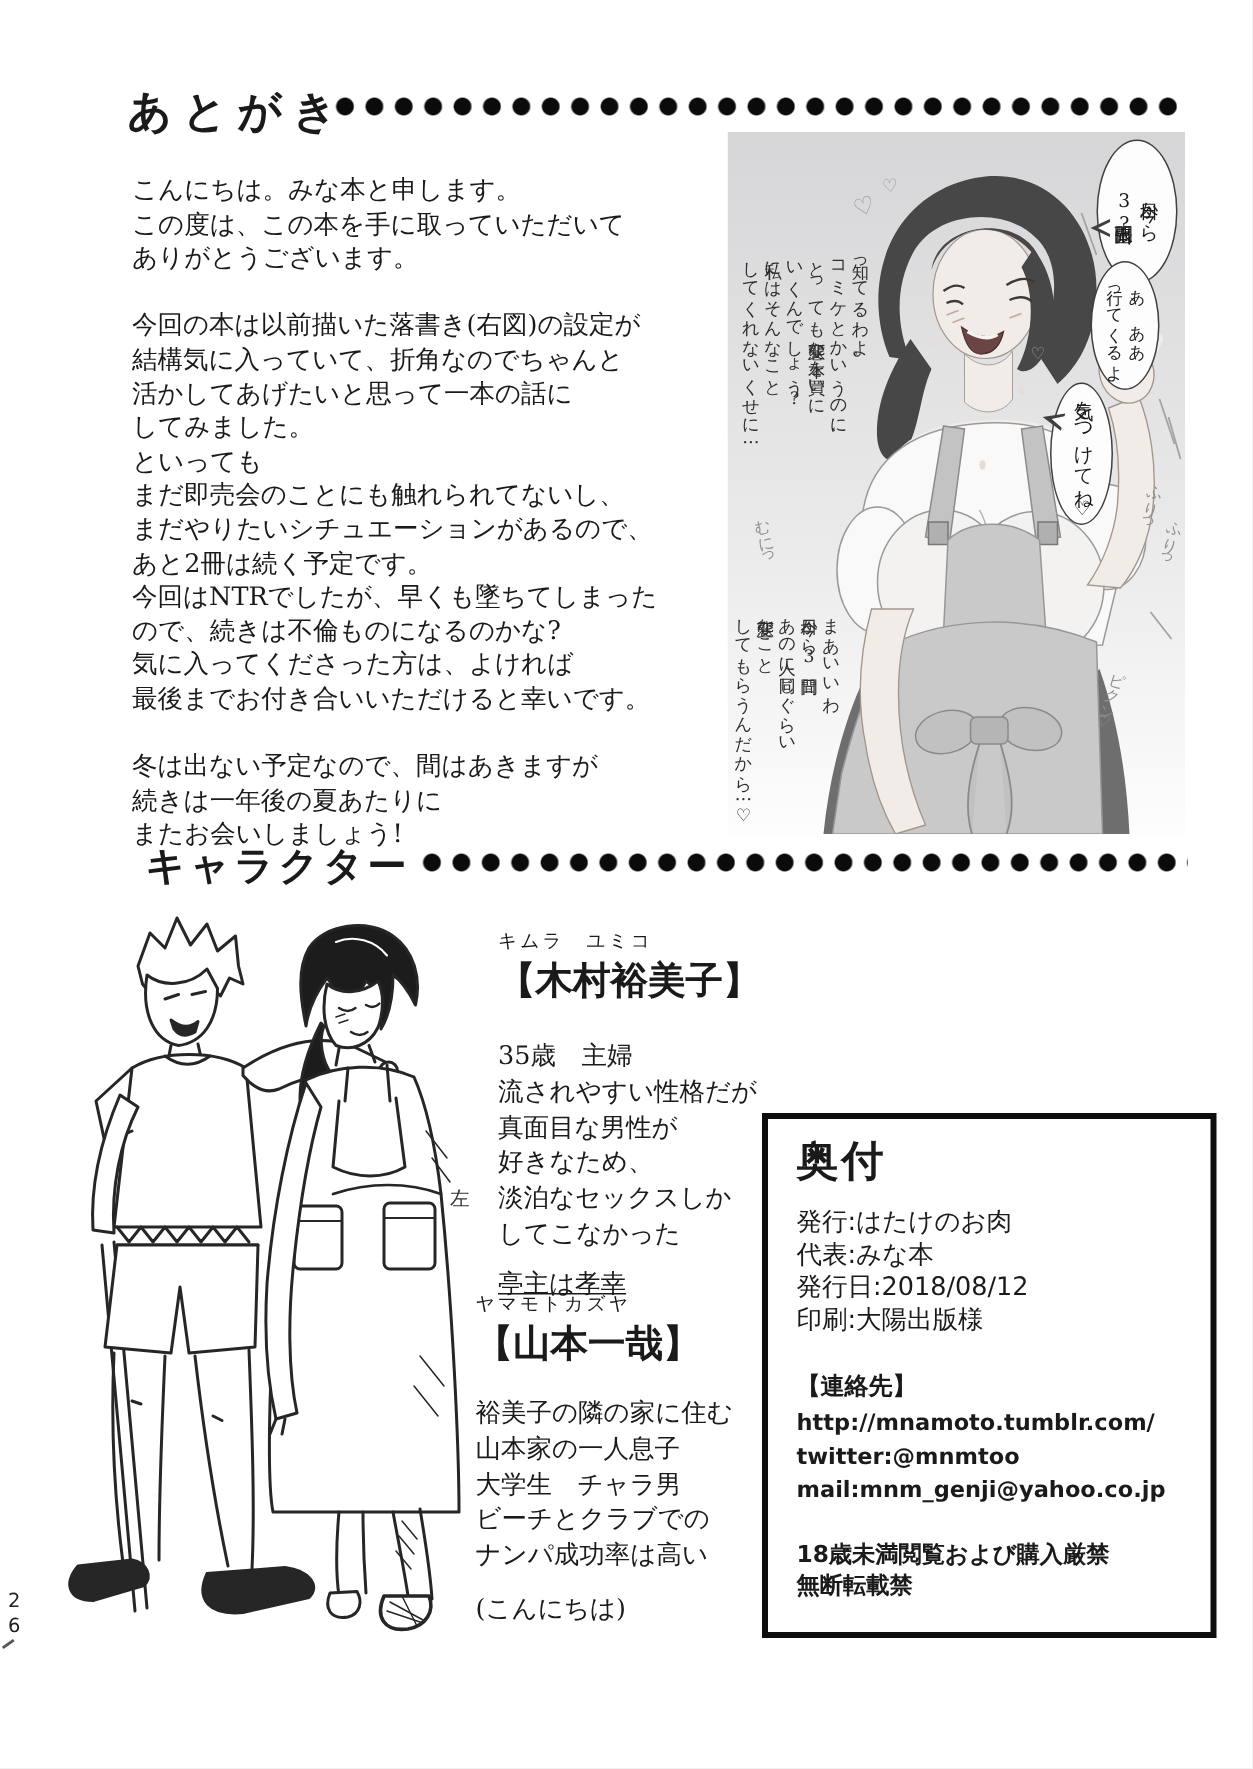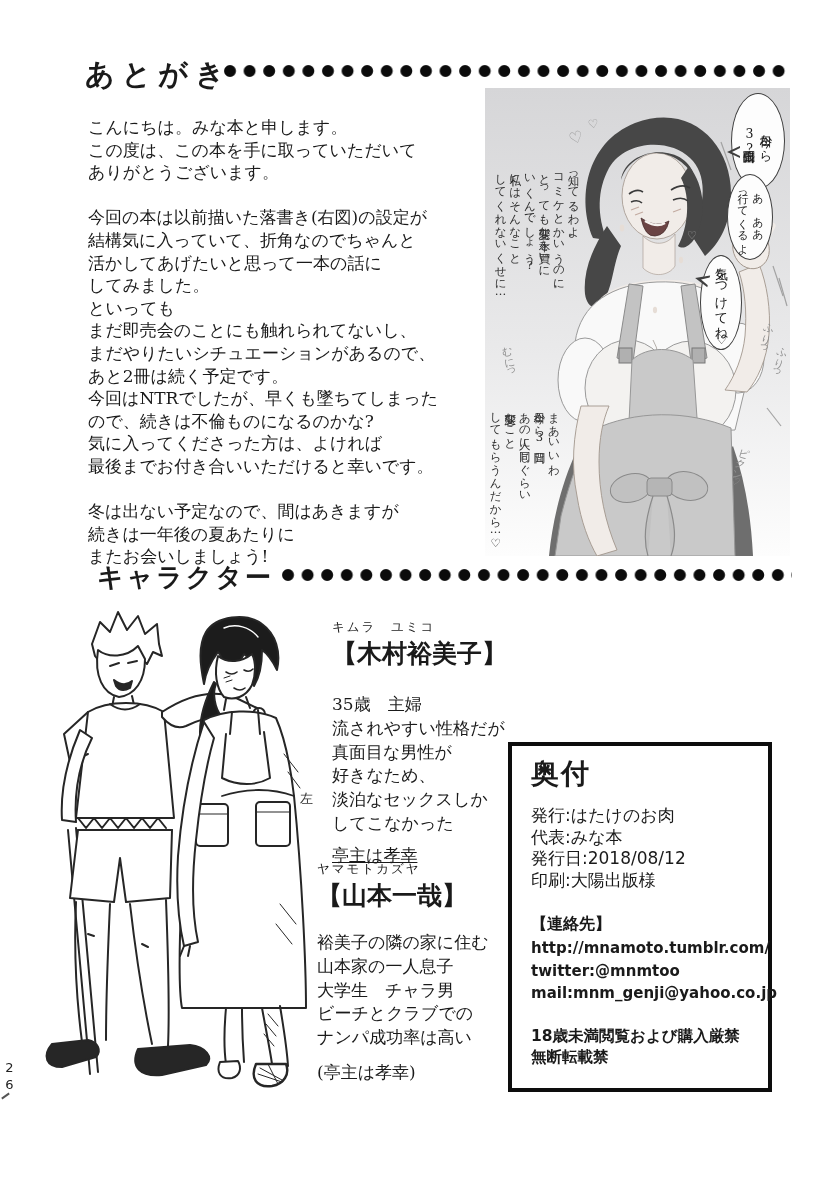--- a/index.html
+++ b/index.html
@@ -57,21 +57,21 @@
   .cname{font-size:25px;font-weight:bold;margin-top:1px;}
   .cdesc{font-size:17px;line-height:23.8px;}
   #c1-head{left:332px;top:619px;font-family:Liberation Mono, monospace;}
   #c1-lines{left:332px;top:693px;}
   #c1-note{left:332px;top:844px;font-size:17px;text-decoration:underline;}
   #c2-head{left:317px;top:861px;font-family:Liberation Mono, monospace;}
   #c2-lines{left:317px;top:931px;}
   #c2-note{left:317px;top:1061px;font-size:17px;}
 
   
-  #colophon{left:508px;top:742px;width:264px;height:350px;border:4px solid #0d0d0d;
+  #colophon{left:508px;top:742px;width:303px;height:350px;border:4px solid #0d0d0d;
             box-sizing:border-box;padding:9px 12px 0 19px;}
   .col-title{font-size:28px;font-weight:bold;letter-spacing:2px;}
   .col-info{margin-top:12px;font-size:17px;line-height:21.5px;}
   .col-contact-h{margin-top:23px;font-size:16px;font-weight:bold;}
   .col-contact{margin-top:2px;font-size:15px;font-weight:bold;line-height:22.5px;}
   .col-warn{margin-top:21px;font-size:15.5px;font-weight:bold;line-height:21px;}
 
   
   #pgnum{left:2px;top:1060px;font-size:13px;letter-spacing:2px;color:#222;}
   #pgtick{left:1px;top:1095px;width:9px;height:2px;background:#555;transform:rotate(-35deg);}
@@ -340,21 +340,21 @@
 
   <div class="abs" id="c2-head">
     <div class="furi">ヤマモトカズヤ</div>
     <div class="cname">【山本一哉】</div>
   </div>
   <div class="abs pre cdesc" id="c2-lines">裕美子の隣の家に住む
 山本家の一人息子
 大学生　チャラ男
 ビーチとクラブでの
 ナンパ成功率は高い</div>
-  <div class="abs" id="c2-note">(亭主は孝幸)</div>
+  <div class="abs" id="c2-note">(こんにちは)</div>
 
   <div class="abs gothic" id="colophon">
     <div class="col-title">奥付</div>
     <div class="col-info pre">発行:はたけのお肉
 代表:みな本
 発行日:2018/08/12
 印刷:大陽出版様</div>
     <div class="col-contact-h">【連絡先】</div>
     <div class="col-contact pre">http://mnamoto.tumblr.com/
 twitter:@mnmtoo

